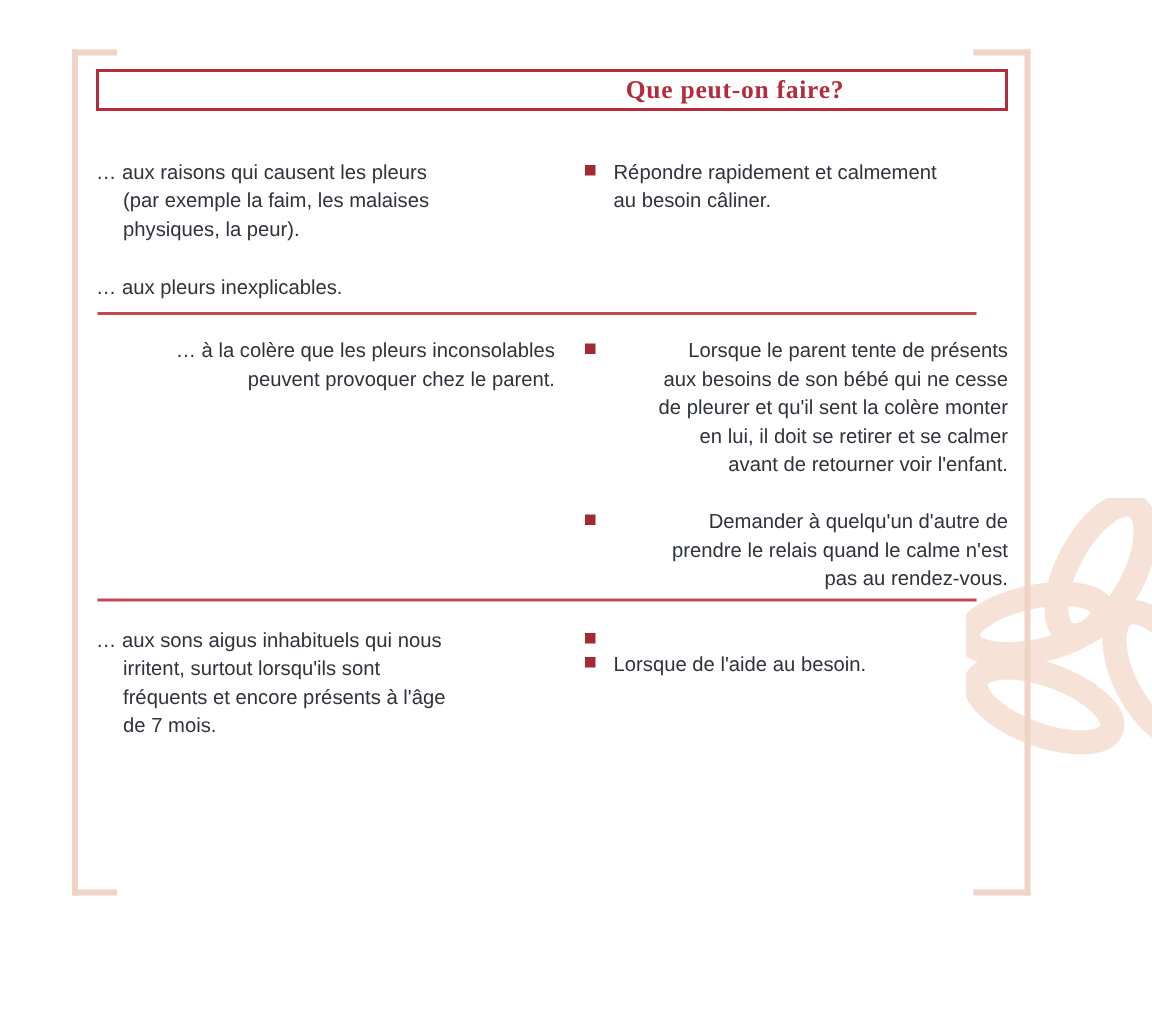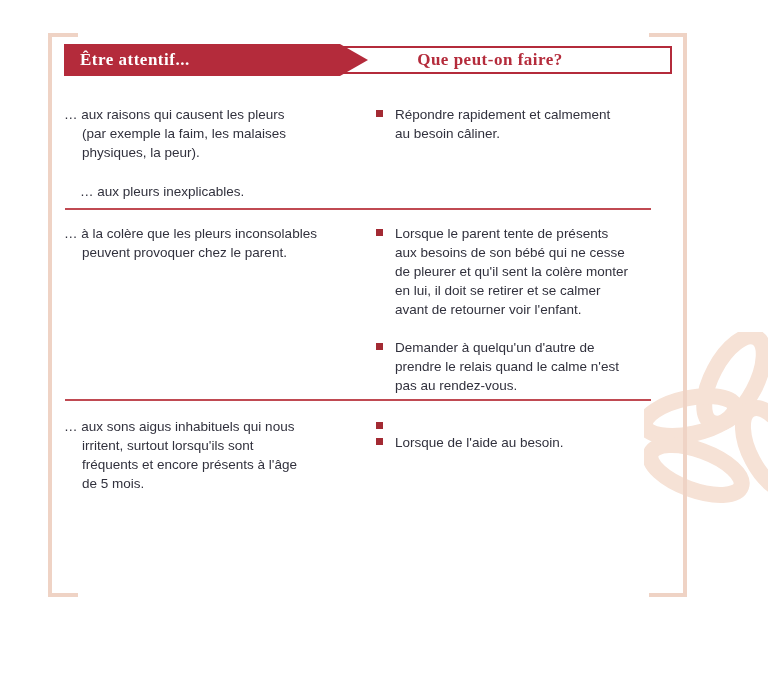--- a/index.html
+++ b/index.html
@@ -57,24 +57,24 @@
     clip-path:polygon(0 0, calc(100% - 28px) 0, 100% 50%, calc(100% - 28px) 100%, 0 100%);
     display:flex; align-items:center;
     padding-left:16px;
     color:#ffffff;
     font-family:cursive;
     font-weight:bold; font-size:17px; letter-spacing:0.5px;
     white-space:nowrap;
   }
 
   
-  .trow { display:grid; grid-template-columns:306px 1fr; column-gap:6px; }
+  .trow { display:grid; grid-template-columns:306px 1fr; column-gap:20px; }
   .row-a { margin-bottom:20px; }
-  .row-b { margin-bottom:7px;margin-left:16px; }
-  .row-c { margin-bottom:4px; }
+  .row-b { margin-bottom:7px; }
+  .row-c { margin-bottom:4px;text-align:right; }
 
   .item-text {
     font-size:13.5px; line-height:19px; color:var(--text);
     white-space:pre-line;
   }
   .litem { padding-left:18px; text-indent:-18px; }
   .bitem { position:relative; padding-left:19px; }
   .bitem + .bitem { margin-top:19px; }
   .row-d .bitem + .bitem { margin-top:16px; }
   .sq {
@@ -97,23 +97,20 @@
 </svg>
 
 <div class="bracket bracket-left"></div>
 <div class="bracket bracket-right"></div>
 
 <div class="content">
 
   <div class="header-row">
     <div class="qbox"></div>
     <div class="q-label">Que peut-on faire?</div>
-    <div class="banner">
-      <span>Être attentif...</span>
-    </div>
   </div>
 
   <div class="trow row-a">
     <div class="cell">
       <div class="item-text litem">… aux raisons qui causent les pleurs
 (par exemple la faim, les malaises
 physiques, la peur).</div>
     </div>
     <div class="cell">
       <div class="bitem">
@@ -155,21 +152,21 @@
     </div>
   </div>
 
   <div class="divider divider-2"></div>
 
   <div class="trow row-d">
     <div class="cell">
       <div class="item-text litem">… aux sons aigus inhabituels qui nous
 irritent, surtout lorsqu'ils sont
 fréquents et encore présents à l'âge
-de 5 mois.</div>
+de 7 mois.</div>
     </div>
     <div class="cell">
       <div class="bitem">
         <span class="sq"></span>
       </div>
       <div class="bitem">
         <span class="sq"></span>
         <span class="item-text">Lorsque de l'aide au besoin.</span>
       </div>
     </div>

